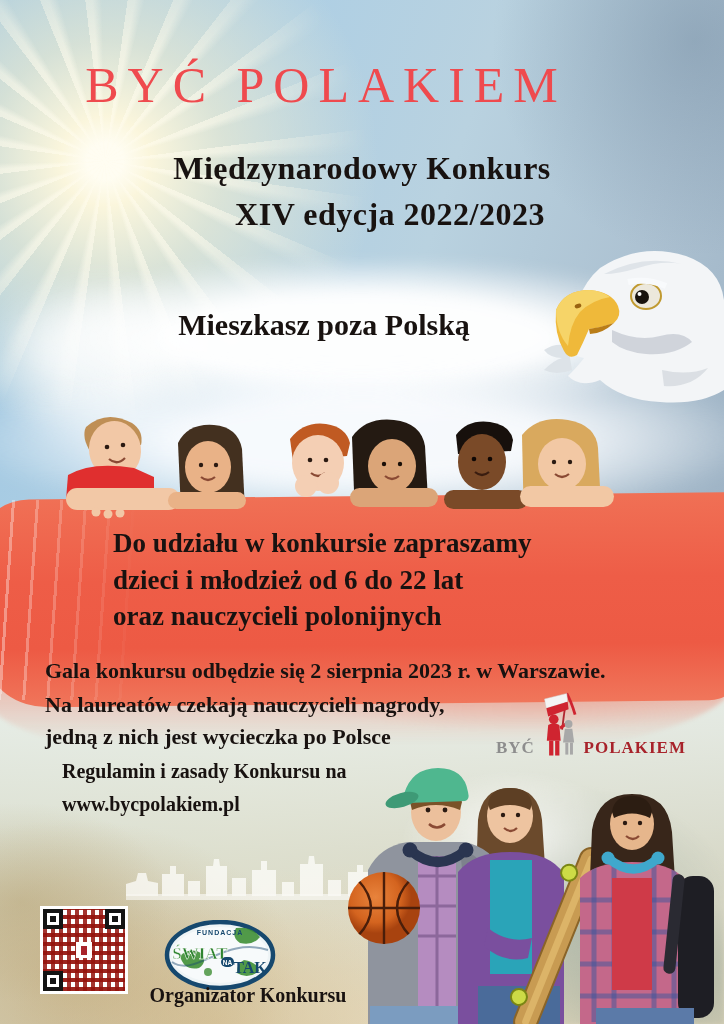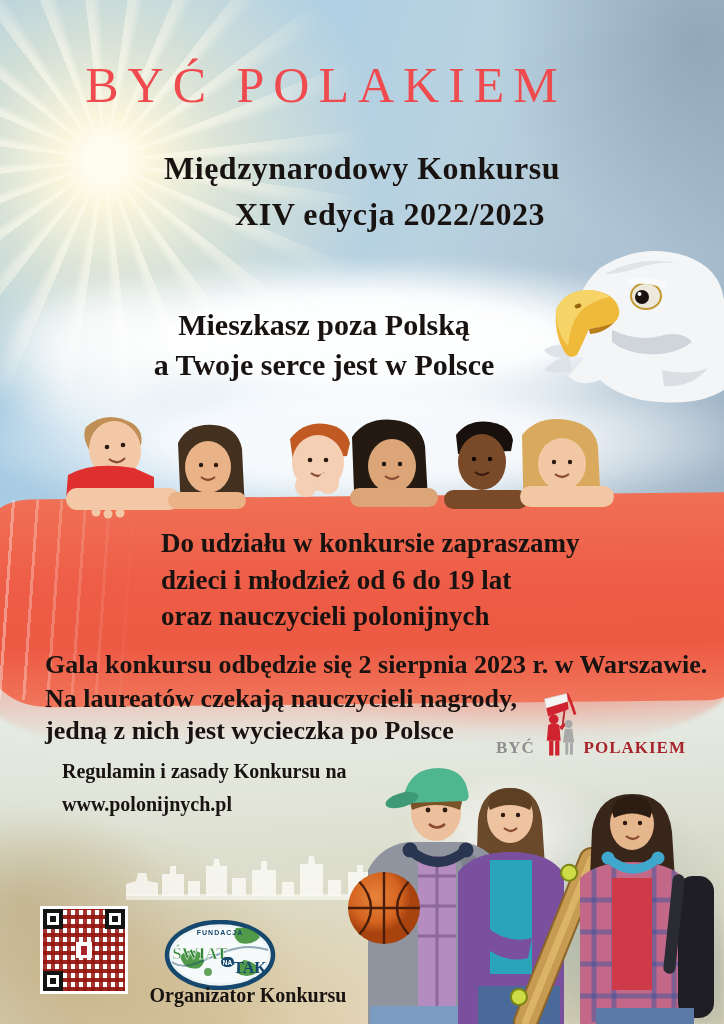--- a/index.html
+++ b/index.html
@@ -52,23 +52,23 @@
     border-radius:0 0 55% 45%/0 0 90px 70px;filter:blur(2px);}
   
   .skyline{left:126px;top:846px;width:286px;height:56px;opacity:.85;}
   
   .title{left:0;top:56px;width:652px;text-align:center;font-size:50px;letter-spacing:9px;
     color:var(--title-red,#ef4a4e);font-weight:normal;margin:0;}
   .subtitle{left:0;width:724px;text-align:center;font-size:32px;font-weight:bold;letter-spacing:.5px;}
   .sub1{top:150px;} .sub2{top:196px;padding-left:28px;}
   .tagline{left:0;width:648px;text-align:center;font-size:30px;font-weight:bold;}
   .tag1{top:308px;} .tag2{top:348px;}
-  .invite{left:113px;font-size:27px;font-weight:bold;margin-left:48px;}
+  .invite{left:113px;font-size:27px;font-weight:bold;}
   .inv1{top:528px;} .inv2{top:565px;} .inv3{top:601px;}
-  .gala{left:45px;font-size:26px;font-weight:600;}
+  .gala{left:45px;font-size:22px;font-weight:600;margin-top:8px;}
   .gala1{top:650px;} .gala2{top:684px;} .gala3{top:716px;}
   .rules{left:62px;font-size:20px;font-weight:bold;}
   .rules1{top:760px;} .rules2{top:793px;}
   .organizer{left:128px;top:984px;width:240px;text-align:center;font-size:20px;font-weight:bold;}
   
   .byc-logo{left:496px;top:686px;width:190px;height:74px;display:flex;align-items:flex-end;justify-content:center;gap:3px;}
   .byc-word{font-size:17px;font-weight:bold;color:var(--logo-gray,#8d8d8d);letter-spacing:1px;padding-bottom:2px;}
   .polakiem-word{font-size:17px;font-weight:bold;color:var(--logo-dark-red,#a8232b);letter-spacing:1px;padding-bottom:2px;}
   
   .qr{left:40px;top:906px;width:88px;height:88px;background:#fff;padding:3px;box-sizing:border-box;}
@@ -92,41 +92,40 @@
   <div class="abs sky-shade"></div>
   <div class="abs sun-glow"></div>
   <div class="abs sun-rays"></div>
   <div class="abs cloud cloud-left"></div>
   <div class="abs landscape"></div>
   <div class="abs cloud cloud-mid"></div>
   <div class="abs cloud cloud-low"></div>
   <div class="abs teen-backdrop"></div>
 
   <h1 class="abs title">BYĆ POLAKIEM</h1>
-  <div class="abs subtitle sub1">Międzynarodowy Konkursu</div>
+  <div class="abs subtitle sub1">Międzynarodowy Konkurs</div>
   <div class="abs subtitle sub2">XIV edycja 2022/2023</div>
 
   <svg class="abs svg-block" style="left:542px;top:250px;" width="182" height="155" viewBox="0 0 182 155">
     <path d="M30,120 q-16,6 -28,0 q10,-10 18,-12 q-12,0 -18,-8 q12,-8 24,-4 z" fill="#dde3e8"></path>
     <path d="M58,18 Q98,-8 144,6 Q178,18 182,50 L182,140 Q158,155 118,152 Q80,150 58,130 Q38,138 26,126 Q36,116 42,108 Q24,104 18,92 Q32,84 42,82 Q30,68 36,50 Q44,30 58,18 Z" fill="#f3f5f7"></path>
     <path d="M70,80 Q96,92 118,86 Q140,80 150,92 Q132,106 104,104 Q82,102 70,92 Z" fill="#c9ced6" opacity=".85"></path>
     <path d="M120,120 Q146,126 166,118 Q150,138 122,136 Z" fill="#d4d9df" opacity=".8"></path>
     <path d="M62,24 Q100,4 140,14 Q120,10 96,18 Q76,24 62,24 Z" fill="#dfe4e9"></path>
     <path d="M14,60 Q22,40 48,40 Q70,42 76,56 Q80,66 72,73 Q58,78 47,79 Q41,93 35,105 Q27,110 22,101 Q12,84 14,60 Z" fill="#efb93a"></path>
     <path d="M14,60 Q22,40 48,40 Q60,41 68,47 Q50,50 38,62 Q28,74 26,96 Q14,82 14,60 Z" fill="#f6d468"></path>
     <path d="M47,79 Q60,77 72,73 Q60,84 48,84 Z" fill="#b97d18"></path>
     <ellipse cx="36" cy="56" rx="3.4" ry="2.2" fill="#9a6310" transform="rotate(-18 36 56)"></ellipse>
     <ellipse cx="104" cy="46" rx="15" ry="13" fill="#ece8dc" stroke="#c09a30" stroke-width="2"></ellipse>
     <circle cx="100" cy="47" r="7" fill="#17120d"></circle>
     <circle cx="97.5" cy="44" r="2" fill="#fff"></circle>
     <path d="M86,32 Q106,28 124,36" stroke="#f8fafc" stroke-width="6" fill="none"></path>
   </svg>
 
   <div class="abs tagline tag1">Mieszkasz poza Polską</div>
-  <div class="abs tagline tag2">a Twoje serce jest w Polsce</div>
 
   <svg class="abs svg-block" style="left:30px;top:405px;z-index:3;" width="660" height="125" viewBox="0 0 660 125">
 
     <path d="M56,22 q20,-18 46,-4 q12,8 9,22 l-50,8 q-10,-16 -5,-26z" fill="#bf8f55"></path>
     <ellipse cx="85" cy="45" rx="26" ry="29" fill="#f2c8a6" transform="rotate(-8 85 45)"></ellipse>
     <path d="M38,70 q24,-14 66,-7 l20,9 v48 h-90 z" fill="#e02f2f"></path>
     <circle cx="77" cy="42" r="2.3" fill="#2a1a12"></circle>
       <circle cx="93" cy="40" r="2.3" fill="#2a1a12"></circle>
     <path d="M79,54 q8,7 16,-1" stroke="#8a4a34" stroke-width="2.2" fill="none"></path>
 
@@ -177,21 +176,21 @@
       <circle cx="80" cy="43" r="4.5" fill="#f2c8a6"></circle>
     <rect x="128" y="22" width="78" height="17" rx="8.5" fill="#e9b287"></rect>
     <circle cx="266" cy="16" r="11" fill="#f4cfb4"></circle>
       <circle cx="288" cy="13" r="11" fill="#f4cfb4"></circle>
     <rect x="310" y="18" width="88" height="19" rx="9.5" fill="#dba578"></rect>
     <rect x="404" y="20" width="84" height="19" rx="9.5" fill="#7a4a28"></rect>
     <rect x="480" y="16" width="94" height="21" rx="10.5" fill="#f2c8a4"></rect>
   </svg>
 
   <div class="abs invite inv1" style="z-index:10;">Do udziału w konkursie zapraszamy</div>
-  <div class="abs invite inv2" style="z-index:10;">dzieci i młodzież od 6 do 19 lat</div>
+  <div class="abs invite inv2" style="z-index:10;">dzieci i młodzież od 6 do 22 lat</div>
   <div class="abs invite inv3" style="z-index:10;">oraz nauczycieli polonijnych</div>
 
   <div class="abs gala gala1" style="z-index:10;">Gala konkursu odbędzie się 2 sierpnia 2023 r. w Warszawie.</div>
   <div class="abs gala gala2" style="z-index:10;">Na laureatów czekają nauczycieli nagrody,</div>
   <div class="abs gala gala3" style="z-index:10;">jedną z nich jest wycieczka po Polsce</div>
 
   <div class="abs byc-logo" style="z-index:10;">
     <span class="byc-word">BYĆ</span>
     <svg width="46" height="72" viewBox="0 0 46 72" class="svg-block">
       <line x1="31" y1="3" x2="26" y2="42" stroke="#b02730" stroke-width="2"></line>
@@ -205,21 +204,21 @@
       <path d="M23,39 l7,-5 1.5,3 -7,5 z" fill="#cf2430"></path>
       <circle cx="33" cy="36" r="4.2" fill="#a8a8a8"></circle>
       <polygon points="29,41 37,41 39,56 27,56" fill="#a8a8a8"></polygon>
       <rect x="29.5" y="56" width="3.2" height="13" fill="#a8a8a8"></rect>
       <rect x="34.5" y="56" width="3.2" height="13" fill="#a8a8a8"></rect>
     </svg>
     <span class="polakiem-word">POLAKIEM</span>
   </div>
 
   <div class="abs rules rules1" style="z-index:10;">Regulamin i zasady Konkursu na</div>
-  <div class="abs rules rules2" style="z-index:10;">www.polonijnych.pl</div>
+  <div class="abs rules rules2" style="z-index:10;">www.bycpolakiem.pl</div>
 
   <svg class="abs svg-block skyline" viewBox="0 0 286 56">
     <path d="M0,50 l0,-12 10,-3 2,-8 8,0 2,8 10,2 0,13 z M36,50 l0,-22 8,0 0,-8 6,0 0,8 8,0 0,22 z M62,50 l0,-15 12,0 0,15 z M80,50 l0,-30 7,0 1,-7 5,0 1,7 7,0 0,30 z M106,50 l0,-18 14,0 0,18 z M126,50 l0,-26 9,0 0,-9 6,0 0,9 9,0 0,26 z M156,50 l0,-14 12,0 0,14 z M174,50 l0,-32 8,0 1,-8 5,0 1,8 8,0 0,32 z M202,50 l0,-16 13,0 0,16 z M222,50 l0,-24 9,0 0,-7 6,0 0,7 9,0 0,24 z M250,50 l0,-12 14,-4 14,4 0,12 z" fill="#fefefc" fill-opacity=".88"></path>
     <rect x="0" y="48" width="286" height="6" fill="#fefefc" fill-opacity=".7"></rect>
   </svg>
 
   <svg class="abs svg-block" style="left:340px;top:758px;z-index:6;" width="384" height="266" viewBox="0 0 384 266">
     <defs>
       <radialGradient id="bball" cx="38%" cy="35%">
         <stop offset="0%" stop-color="#e8833c"></stop>

